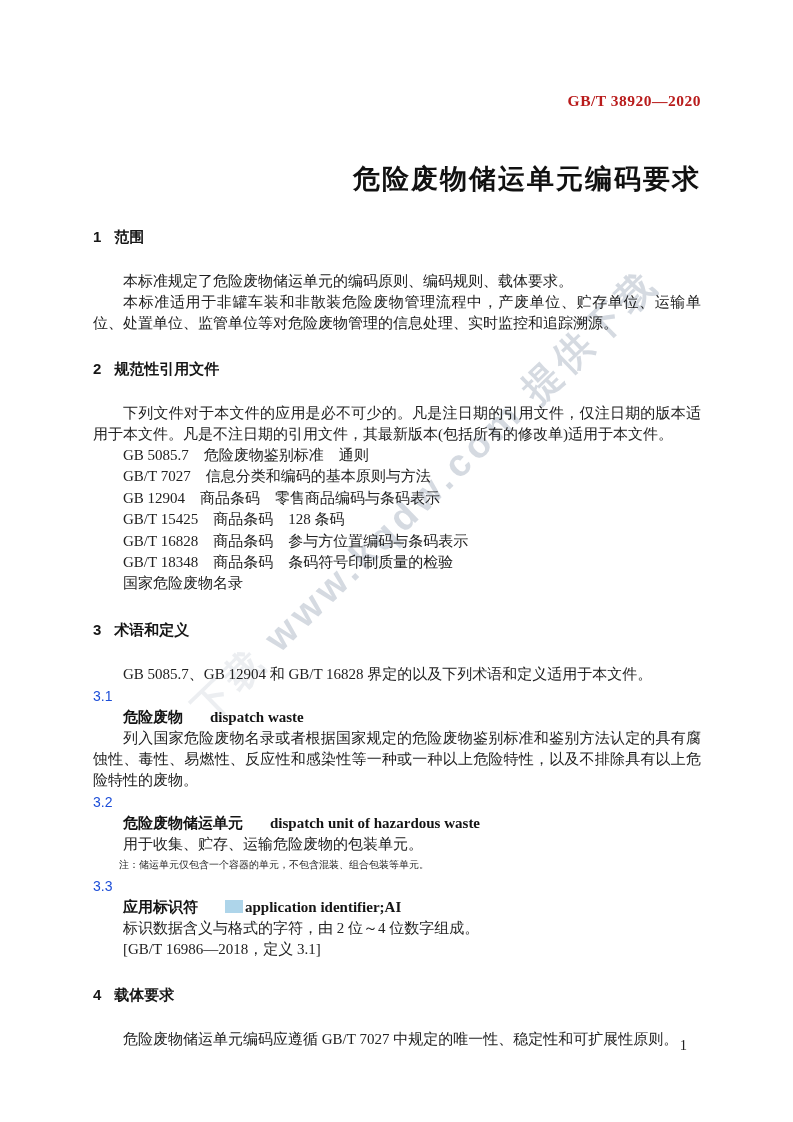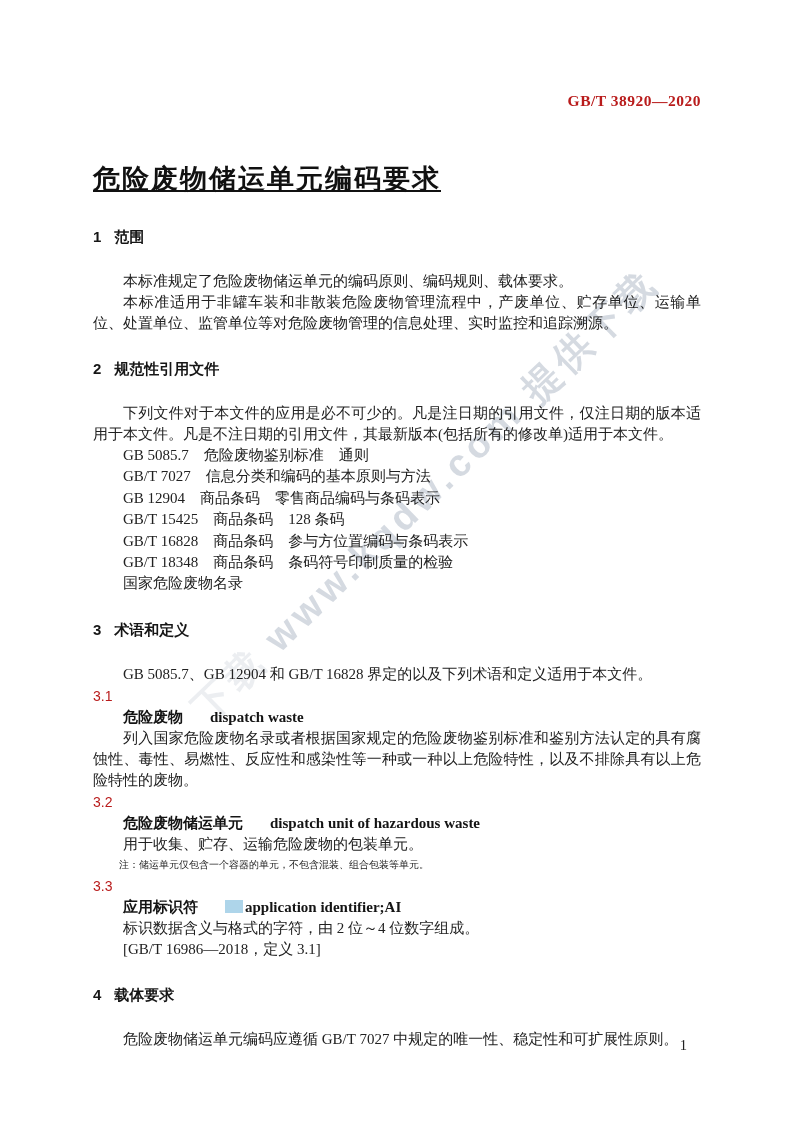--- a/index.html
+++ b/index.html
@@ -9,37 +9,37 @@
     font-family:"Liberation Serif","DejaVu Serif",serif;
     color:#212121; font-size:15px; line-height:21px;
   }
   .content { position:absolute; inset:0; padding:92px 92px 0 93px; box-sizing:border-box; }
 
   .doc-code {
     text-align:right; font-weight:bold; font-size:15.5px; line-height:18px;
     letter-spacing:.5px; color:#b91c1c;
   }
   .doc-title {
-    margin:52px 0 0; text-align:left; font-weight:bold; font-size:27px; line-height:34px;
-    font-family:"Liberation Sans","DejaVu Sans",sans-serif; color:#111; letter-spacing:2px;text-decoration:underline;
+    margin:52px 0 0; text-align:right; font-weight:bold; font-size:27px; line-height:34px;
+    font-family:"Liberation Sans","DejaVu Sans",sans-serif; color:#111; letter-spacing:2px;
   }
 
   .sec-heading {
     margin:24px 0 24px; font-family:"Liberation Sans","DejaVu Sans",sans-serif;
     font-weight:bold; font-size:15px; line-height:21px; color:#161616;
   }
   .sec-heading.first { margin-top:30px; }
   .sec-num { display:inline-block; margin-right:13px; }
 
   .para { margin:0; text-indent:2em; text-align:justify; }
   .ref { text-indent:2em; line-height:21.4px; white-space:nowrap; }
 
   .term-id {
     font-family:"Liberation Sans","DejaVu Sans",sans-serif;
-    font-size:14px; line-height:20px; margin-top:1px; color:#b91c1c;
+    font-size:14px; line-height:20px; margin-top:1px; color:#1d4ed8;
   }
   .term-head { padding-left:30px; font-weight:bold; line-height:21px; }
   .term-zh { font-family:"Liberation Sans","DejaVu Sans",sans-serif; color:#141414; }
   .term-en { font-family:"Liberation Serif","DejaVu Serif",serif; margin-left:27px; color:#141414; }
   .hl { display:inline-block; width:18px; height:13px; background:#aed5ea; margin-right:2px; vertical-align:-1px; }
   .note { font-size:10px; line-height:20px; padding-left:26px; color:#242424; }
   .source { text-align:left; }
 
   .page-num { margin-top:-14px; text-align:right; padding-right:14px; font-size:14.5px; line-height:18px; }
 

